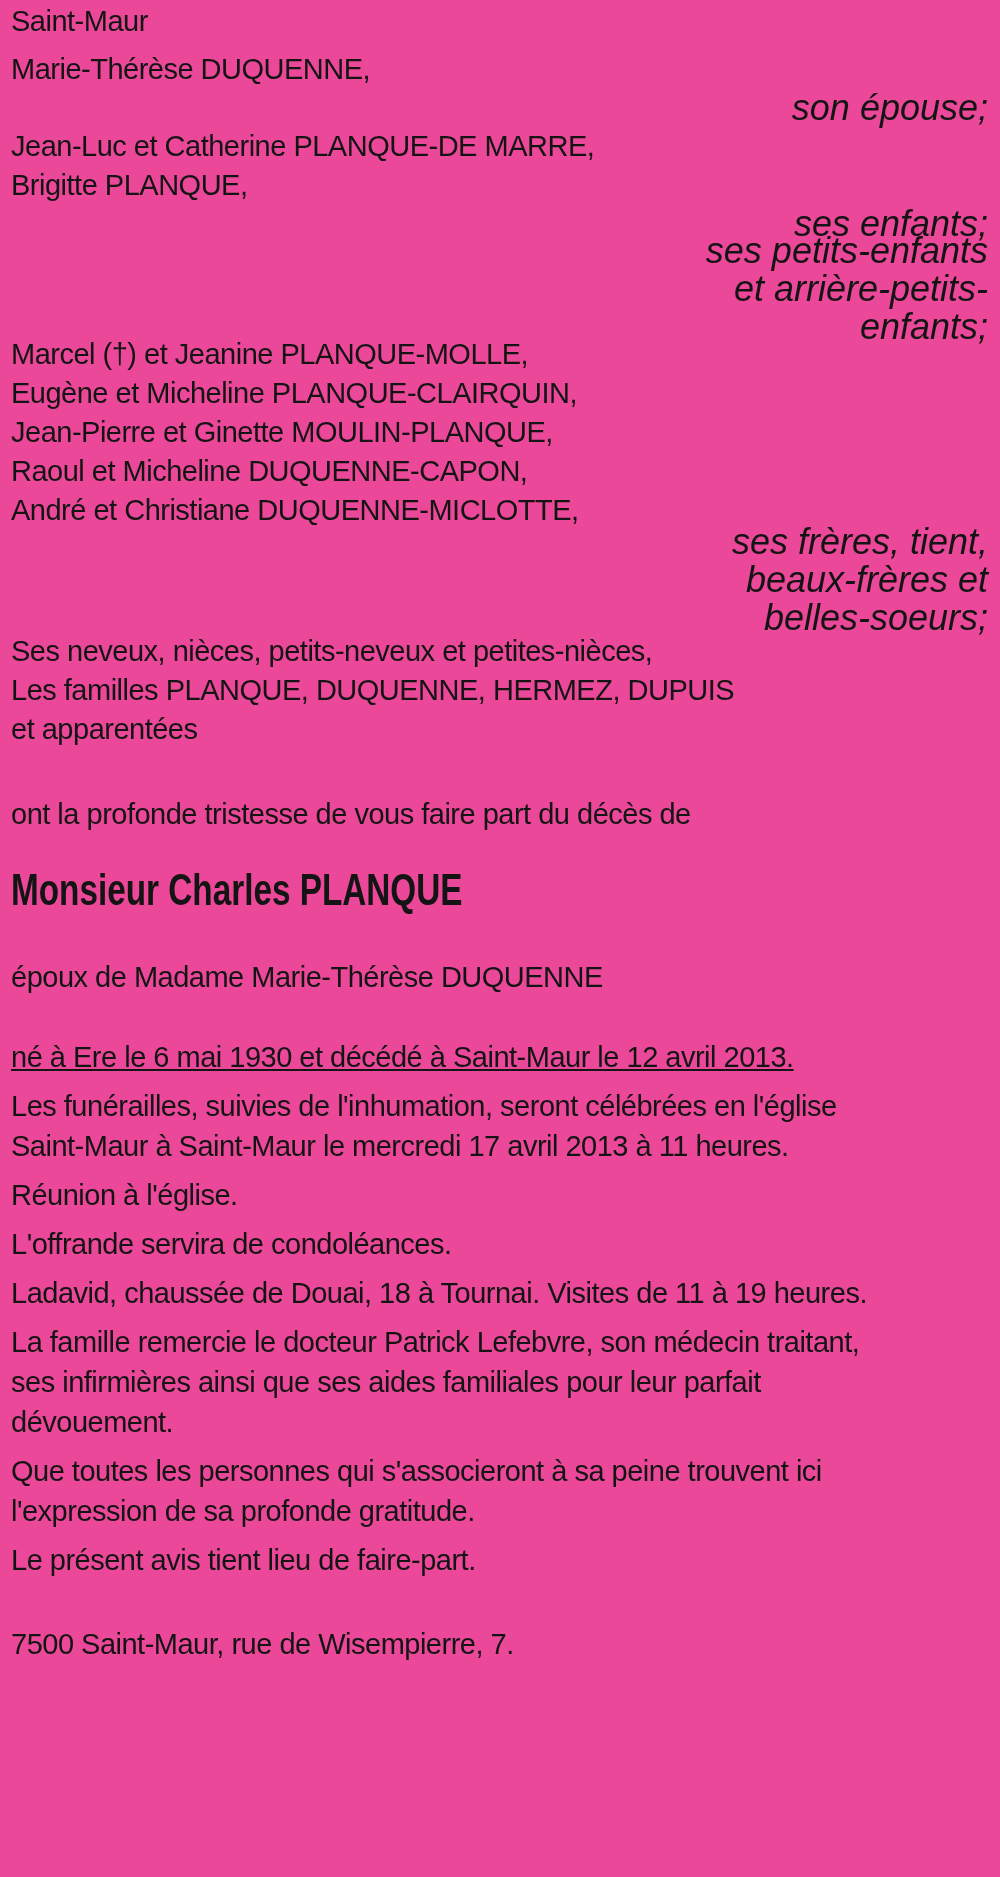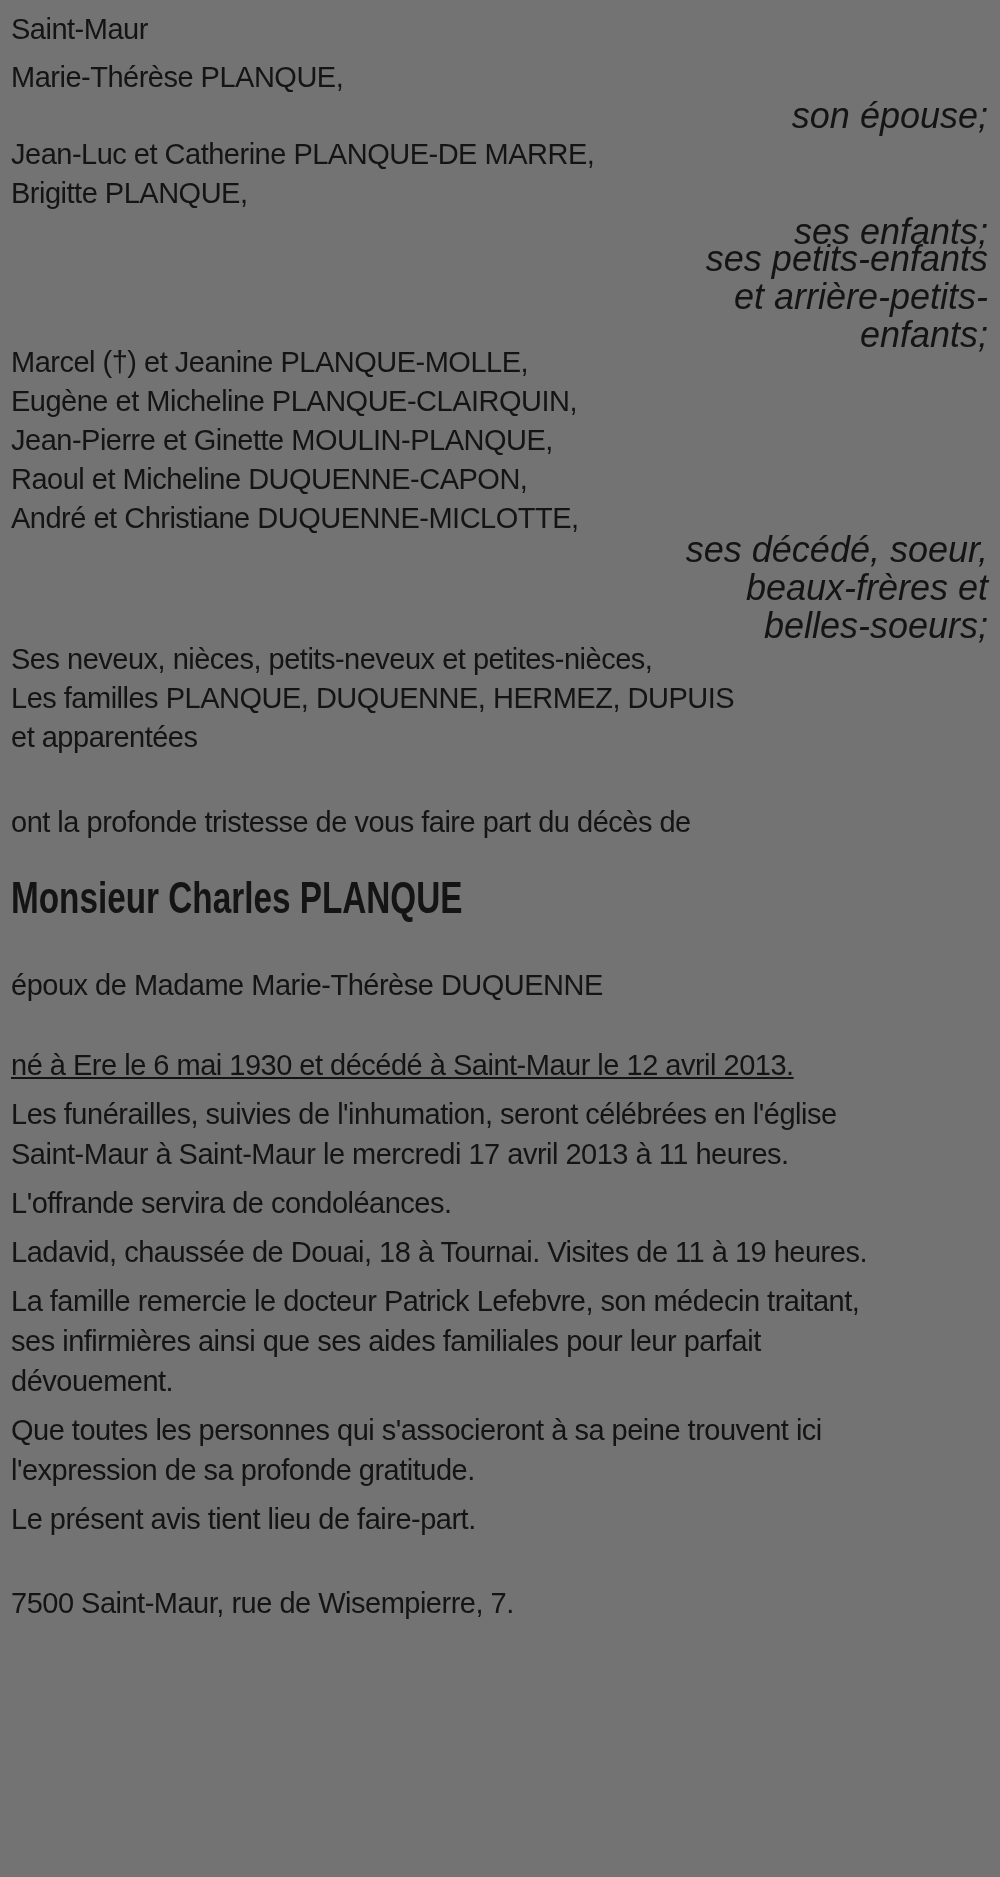--- a/index.html
+++ b/index.html
@@ -1,22 +1,22 @@
 <!DOCTYPE html>
 <html><head>
 <meta charset="utf-8">
 <style>
   html,body { margin:0; padding:0; }
   body { background:#ffffff; }
   .page {
     position:relative;
     width:1000px; height:1877px;
     box-sizing:border-box;
-    padding:10px 12px 0 11px;
-    background:#737373;
+    padding:2px 12px 0 11px;
+    background:#ec4899;
     color:#141414;
     font-family:"Liberation Sans", sans-serif;
     font-size:29px;
     line-height:39px;
     letter-spacing:-0.5px;
     overflow:hidden;
   }
   .line { white-space:nowrap; }
   .place { margin-bottom:9px; }
   .names .line { text-align:left; }
@@ -50,21 +50,21 @@
 </style>
 </head>
 <body>
 
 <div class="page">
 
   <div class="line place">Saint-Maur</div>
 
   <section class="group">
     <div class="names">
-        <div class="line">Marie-Thérèse PLANQUE,</div>
+        <div class="line">Marie-Thérèse DUQUENNE,</div>
       </div>
     <div class="relation">
         <div class="line">son épouse;</div>
       </div>
   </section>
 
   <section class="group">
     <div class="names">
         <div class="line">Jean-Luc et Catherine PLANQUE-DE MARRE,</div>
         <div class="line">Brigitte PLANQUE,</div>
@@ -84,21 +84,21 @@
 
   <section class="group group-after-rel">
     <div class="names">
         <div class="line">Marcel (†) et Jeanine PLANQUE-MOLLE,</div>
         <div class="line">Eugène et Micheline PLANQUE-CLAIRQUIN,</div>
         <div class="line">Jean-Pierre et Ginette MOULIN-PLANQUE,</div>
         <div class="line">Raoul et Micheline DUQUENNE-CAPON,</div>
         <div class="line">André et Christiane DUQUENNE-MICLOTTE,</div>
       </div>
     <div class="relation multi2">
-        <div class="line">ses décédé, soeur,</div>
+        <div class="line">ses frères, tient,</div>
         <div class="line">beaux-frères et</div>
         <div class="line">belles-soeurs;</div>
       </div>
   </section>
 
   <section class="group group-after-rel2">
     <div class="names">
         <div class="line">Ses neveux, nièces, petits-neveux et petites-nièces,</div>
         <div class="line">Les familles PLANQUE, DUQUENNE, HERMEZ, DUPUIS</div>
         <div class="line">et apparentées</div>
@@ -113,20 +113,23 @@
 
   <div class="para first">
       <div class="line">né à Ere le 6 mai 1930 et décédé à Saint-Maur le 12 avril 2013.</div>
     </div>
 
   <div class="para">
       <div class="line">Les funérailles, suivies de l'inhumation, seront célébrées en l'église</div>
       <div class="line">Saint-Maur à Saint-Maur le mercredi 17 avril 2013 à 11 heures.</div>
     </div>
 
+  <div class="para">
+      <div class="line">Réunion à l'église.</div>
+    </div>
 
   <div class="para">
       <div class="line">L'offrande servira de condoléances.</div>
     </div>
 
   <div class="para">
       <div class="line">Ladavid, chaussée de Douai, 18 à Tournai. Visites de 11 à 19 heures.</div>
     </div>
 
   <div class="para">

